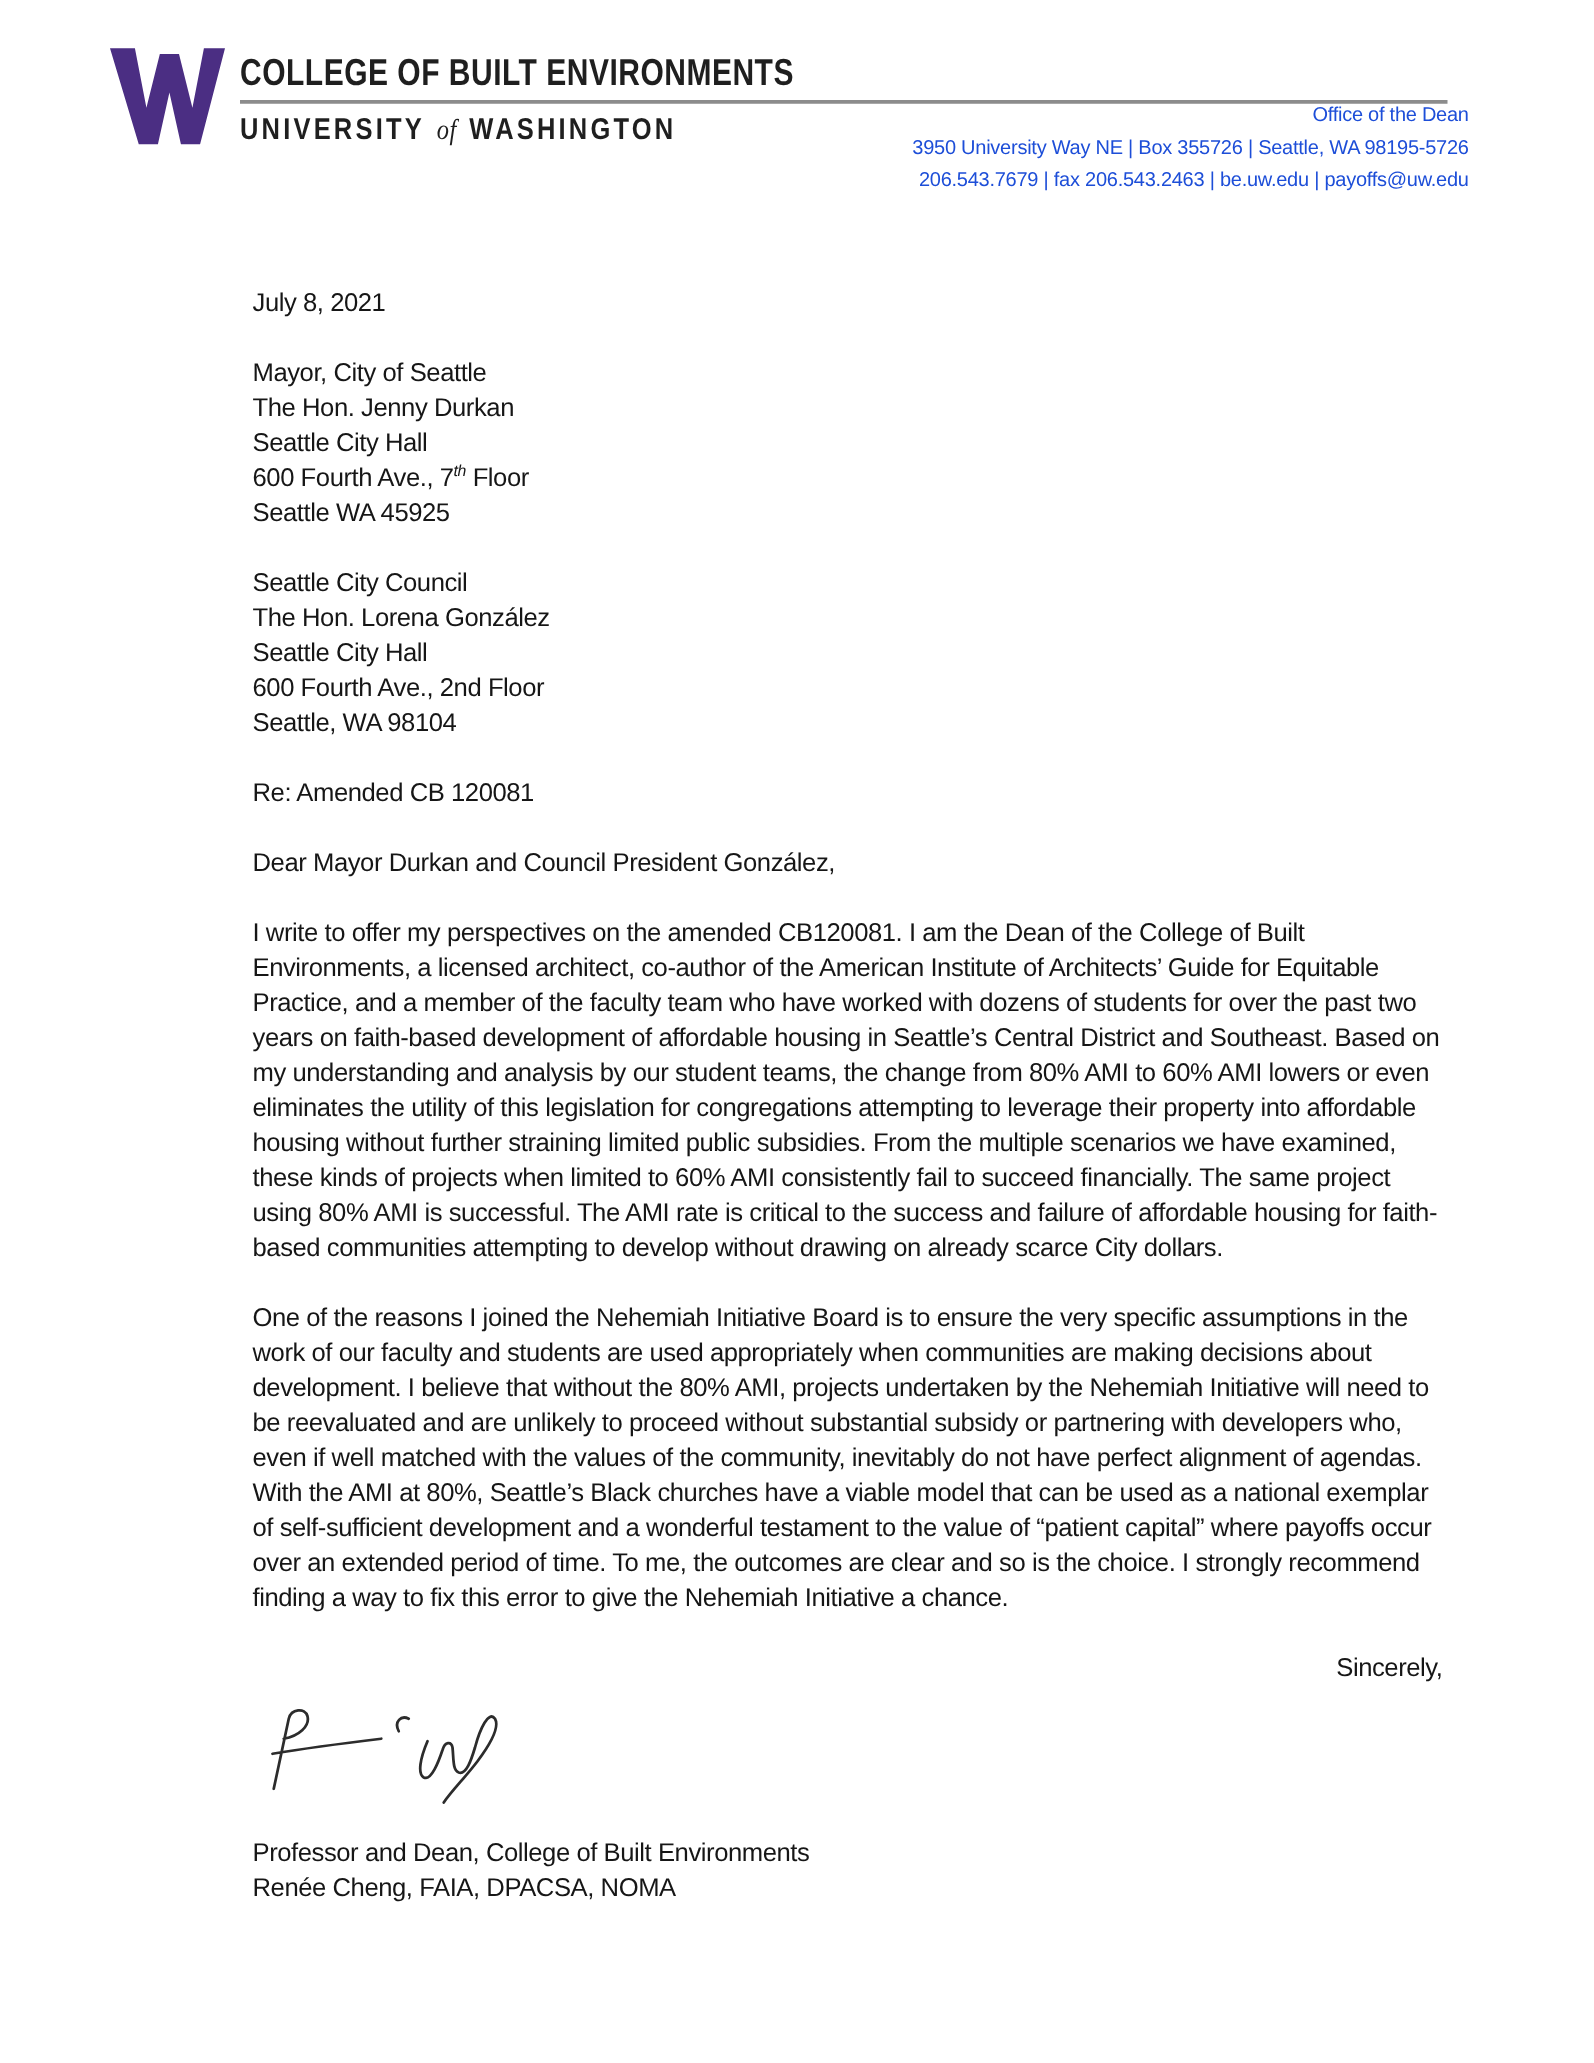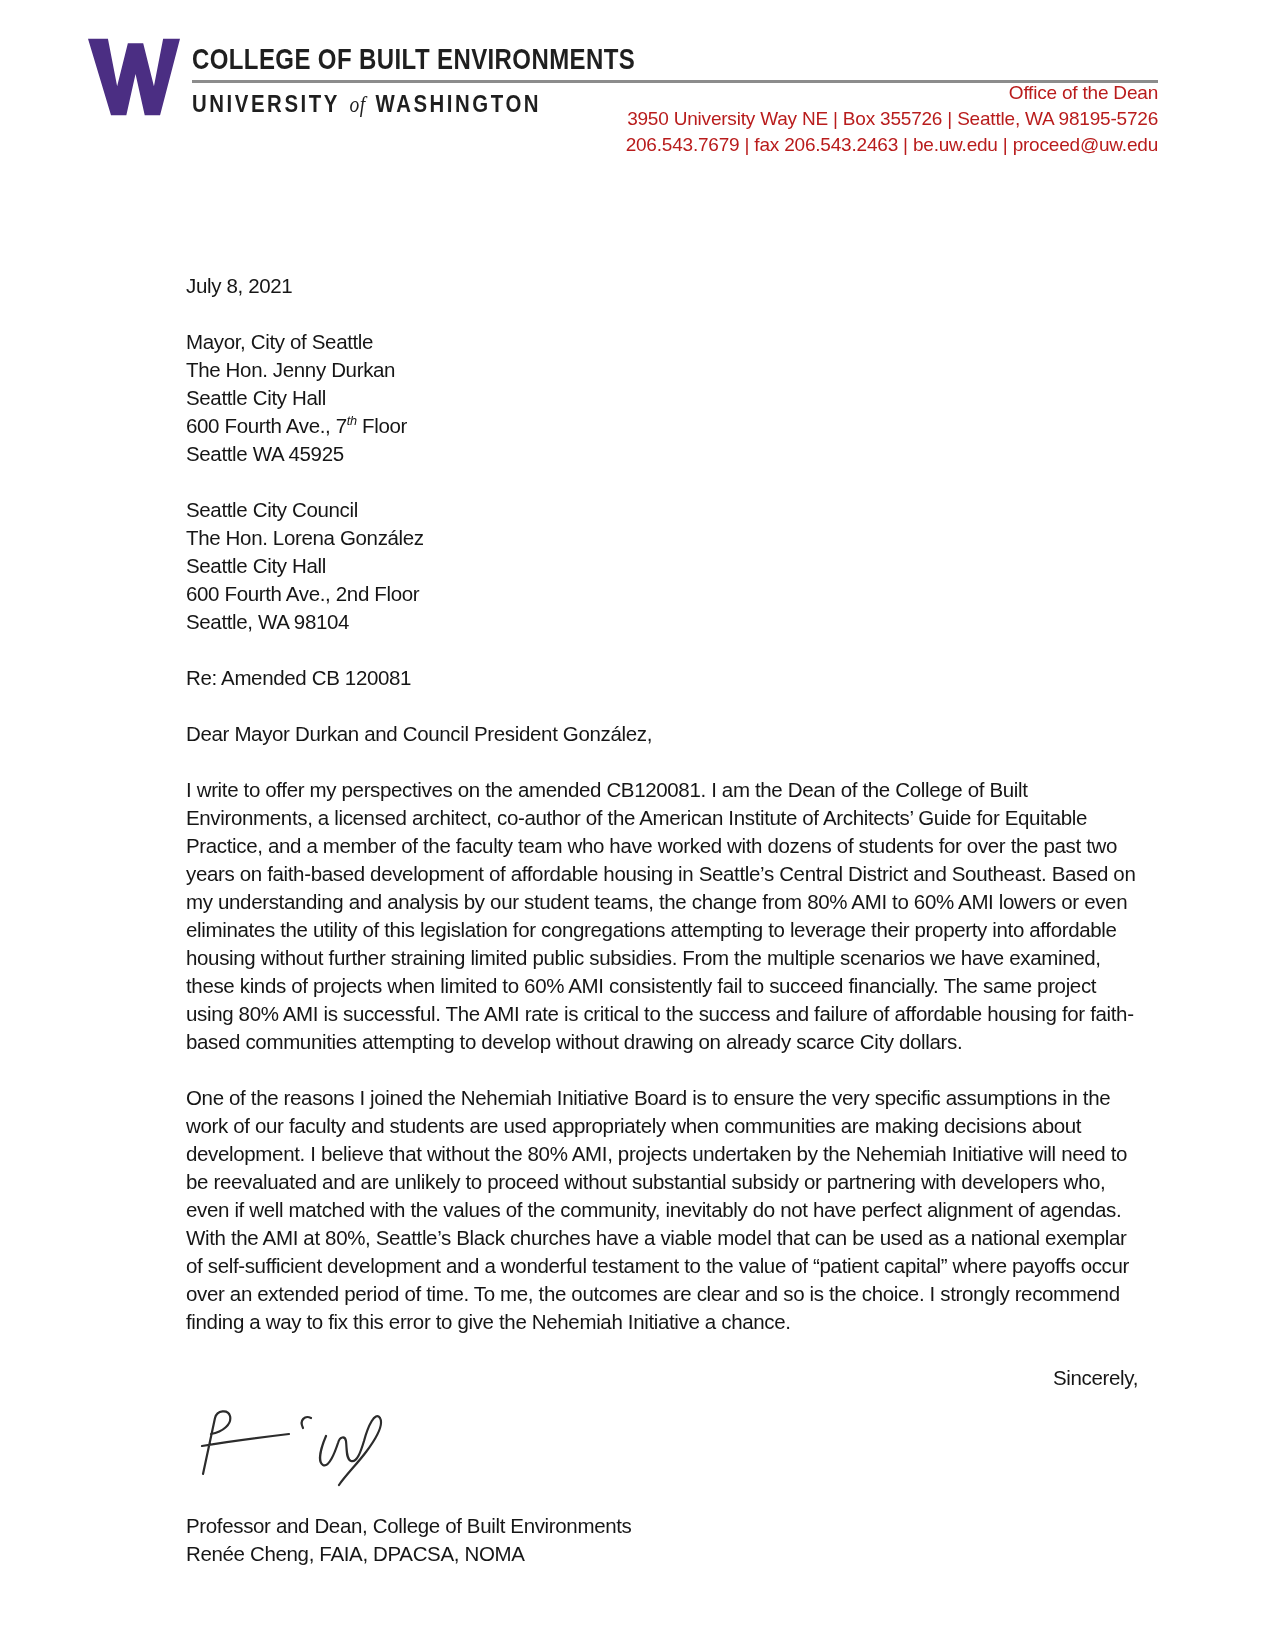--- a/index.html
+++ b/index.html
@@ -57,40 +57,39 @@
     font-family: "Liberation Serif", serif;
     font-style: italic;
     font-weight: normal;
     text-transform: none;
     font-size: 23px;
     letter-spacing: 0.5px;
     padding: 0 2px;
   }
   .header-right {
     position: absolute;
-    right: 117px;
+    right: 100px;
     top: 80px;
     text-align: right;
-    font-size: 19px;
+    font-size: 16px;
     line-height: 26px;
-    color: #b91c1c;
+    color: #1d4ed8;
     letter-spacing: -0.2px;
   }
 
   
   .content {
     position: absolute;
-    left: 186px;
+    left: 202px;
     top: 229px;
     width: 952px;
     font-size: 20.5px;
     line-height: 28px;
     letter-spacing: -0.35px;
     color: #161616;
-    margin-top: 43px;
   }
   .block { margin: 0 0 28px 0; }
   .line  { white-space: pre-wrap; }
   sup.ord {
     font-size: 0.62em;
     vertical-align: super;
     line-height: 0;
     font-style: italic;
   }
   .signature-wrap {
@@ -109,21 +108,21 @@
   </svg>
 
   <div class="college-name">COLLEGE OF BUILT ENVIRONMENTS</div>
   <div class="header-rule"></div>
 
   <div class="university-wordmark"><span>UNIVERSITY</span> <span class="of">of</span> <span>WASHINGTON</span></div>
 
   <div class="header-right">
     <div>Office of the Dean</div>
     <div>3950 University Way NE | Box 355726 | Seattle, WA 98195-5726</div>
-    <div>206.543.7679 | fax 206.543.2463 | be.uw.edu | proceed@uw.edu</div>
+    <div>206.543.7679 | fax 206.543.2463 | be.uw.edu | payoffs@uw.edu</div>
   </div>
 
   <div class="content">
 
     <div class="block">July 8, 2021</div>
 
     <div class="block">
       <div class="line">Mayor, City of Seattle</div>
       <div class="line">The Hon. Jenny Durkan</div>
       <div class="line">Seattle City Hall</div>

